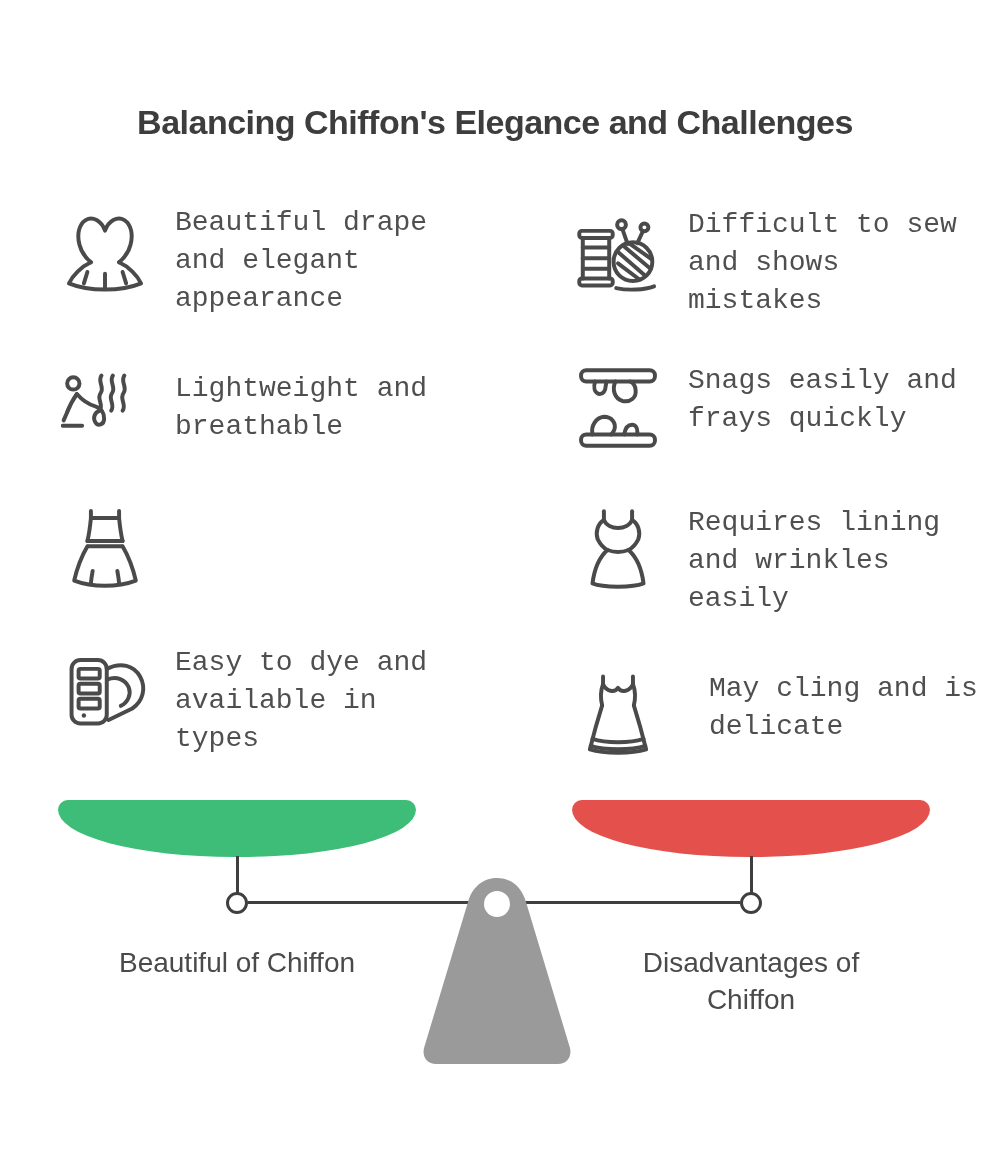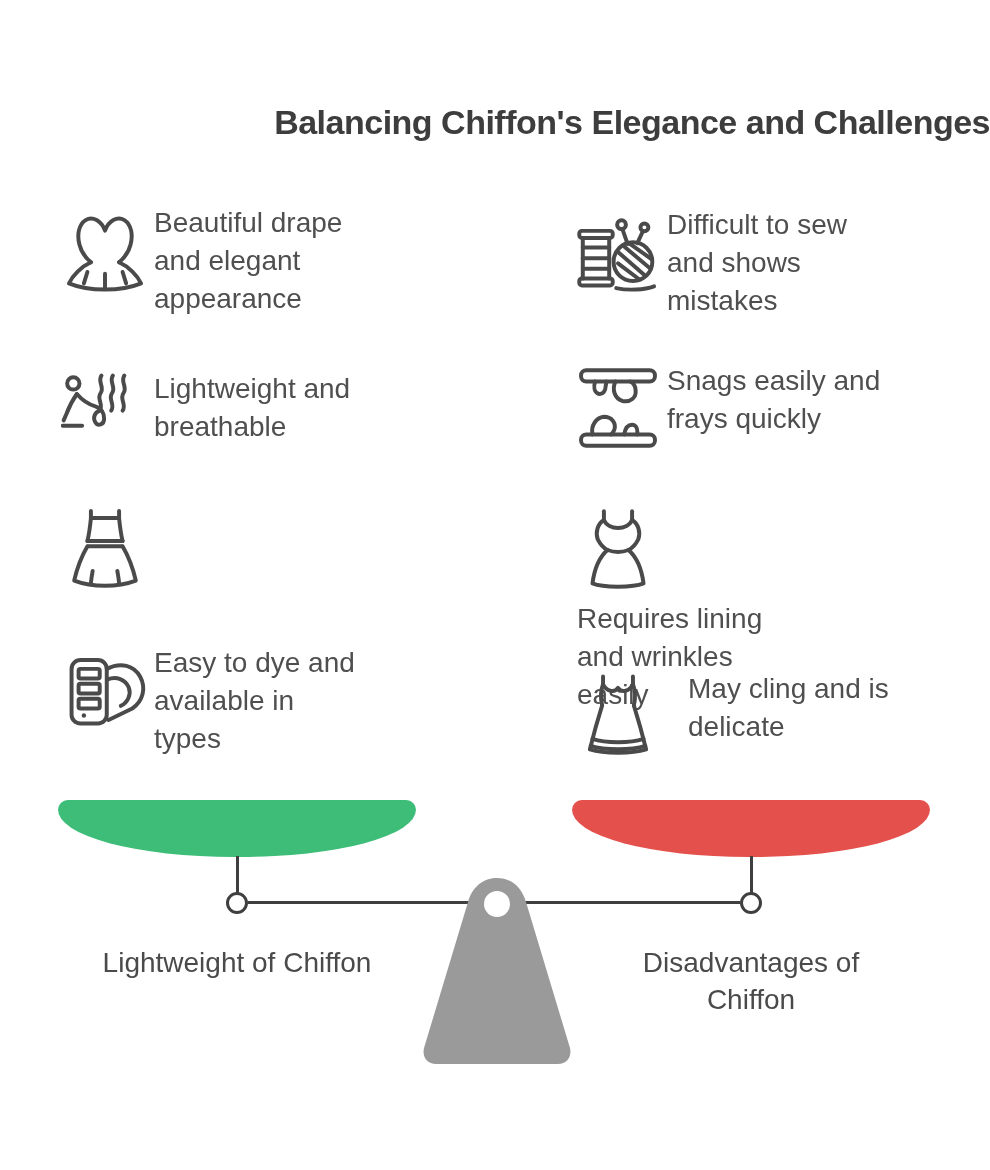--- a/index.html
+++ b/index.html
@@ -1,26 +1,26 @@
 <!DOCTYPE html>
 <html style="--color-advantage: #3dbd78; --color-disadvantage: #e4514d; --color-fulcrum: #9a9a9a; --color-line: #3f3f3f; --color-text: #4f4f4f;"><head>
 <meta charset="utf-8">
 <style>
   html,body{margin:0;padding:0;background:#ffffff;}
   body{font-family:"Liberation Sans","DejaVu Sans",sans-serif;}
   #canvas{position:relative;width:990px;height:1170px;margin:0 auto;background:#fff;overflow:hidden;}
 
-  .title{position:absolute;left:0;top:80px;width:990px;text-align:right;
+  .title{position:absolute;left:0;top:80px;width:990px;text-align:center;
          font-size:34px;font-weight:700;letter-spacing:-.5px;color:#3d3d3d;}
 
   .row{position:absolute;display:flex;align-items:flex-start;}
   .icon-box{width:90px;display:flex;justify-content:center;flex:0 0 90px;}
   .icon-box svg{width:88px;height:96px;}
-  .item-text{margin-left:4px;font-size:28px;line-height:38px;color:#4f4f4f;
-             white-space:pre-line;padding-top:2px;}
+  .item-text{margin-left:25px;font-size:28px;line-height:38px;color:#4f4f4f;
+             white-space:pre-line;padding-top:2px;font-family:Liberation Mono, monospace;}
 
   .ic{stroke:#4a4a4a;stroke-width:4.5;fill:none;stroke-linecap:round;stroke-linejoin:round;}
 
   
   .pan{position:absolute;top:800px;width:358px;height:57px;
        border-radius:10px 10px 50% 50% / 10px 10px 48px 48px;}
   .pan.adv{left:58px;background:var(--color-advantage,#3dbd78);}
   .pan.dis{left:572px;background:var(--color-disadvantage,#e4514d);}
   .stem{position:absolute;top:856px;width:3px;height:37px;background:#3f3f3f;}
   .ring{position:absolute;top:892px;width:16px;height:16px;border:3px solid #3f3f3f;
@@ -151,21 +151,21 @@
         <path d="M47,20 C43,29 46,39 55,42 C64,44 71,38 70,30 C70,25 67,21 64,20"></path>
         <path d="M21,80 C19,70 25,61 34,60 C43,60 48,67 46,74 C45,77 44,79 42,80"></path>
         <path d="M57,80 C58,74 61,69 66,69 C70,69 72,73 72,77 L72,80"></path>
       </g>
         </svg>
     </div>
     <div class="item-text">Snags easily and
 frays quickly</div>
   </div>
 
-  <div class="row" style="left:573px;top:502px;flex-direction:column;">
+  <div class="row" style="left:573px;top:502px;">
     <div class="icon-box">
       <svg viewBox="0 0 100 100">
           <g class="ic">
         <path d="M34,6 L34,16"></path>
             <path d="M66,6 L66,16"></path>
         <path d="M34,16 C39,28 61,28 66,16"></path>
         <path d="M34,16 C27,20 24,30 27,38 C30,44 34,48 38,50"></path>
         <path d="M66,16 C73,20 76,30 73,38 C70,44 66,48 62,50"></path>
         <path d="M38,50 C46,53 54,53 62,50"></path>
         <path d="M38,50 C29,58 23,72 21,88 C33,93 67,93 79,88 C77,72 71,58 62,50"></path>
@@ -205,17 +205,17 @@
   <div class="beam"></div>
 
   <div class="ring" style="left:226px;"></div>
   <div class="ring" style="left:740px;"></div>
 
   <svg class="fulcrum" viewBox="0 0 150 190">
     <path d="M75,2 C90,2 100,12 104,26 L148,172 C150,181 145,188 136,188 L14,188 C5,188 0,181 2,172 L46,26 C50,12 60,2 75,2 Z" fill="var(--color-fulcrum,#9a9a9a)"></path>
     <circle cx="75" cy="28" r="13" fill="#ffffff"></circle>
   </svg>
 
-  <div class="pan-label adv">Lightweight of Chiffon</div>
+  <div class="pan-label adv">Beautiful of Chiffon</div>
   <div class="pan-label dis">Disadvantages of
 Chiffon</div>
 
 </div>
 
 </body></html>

